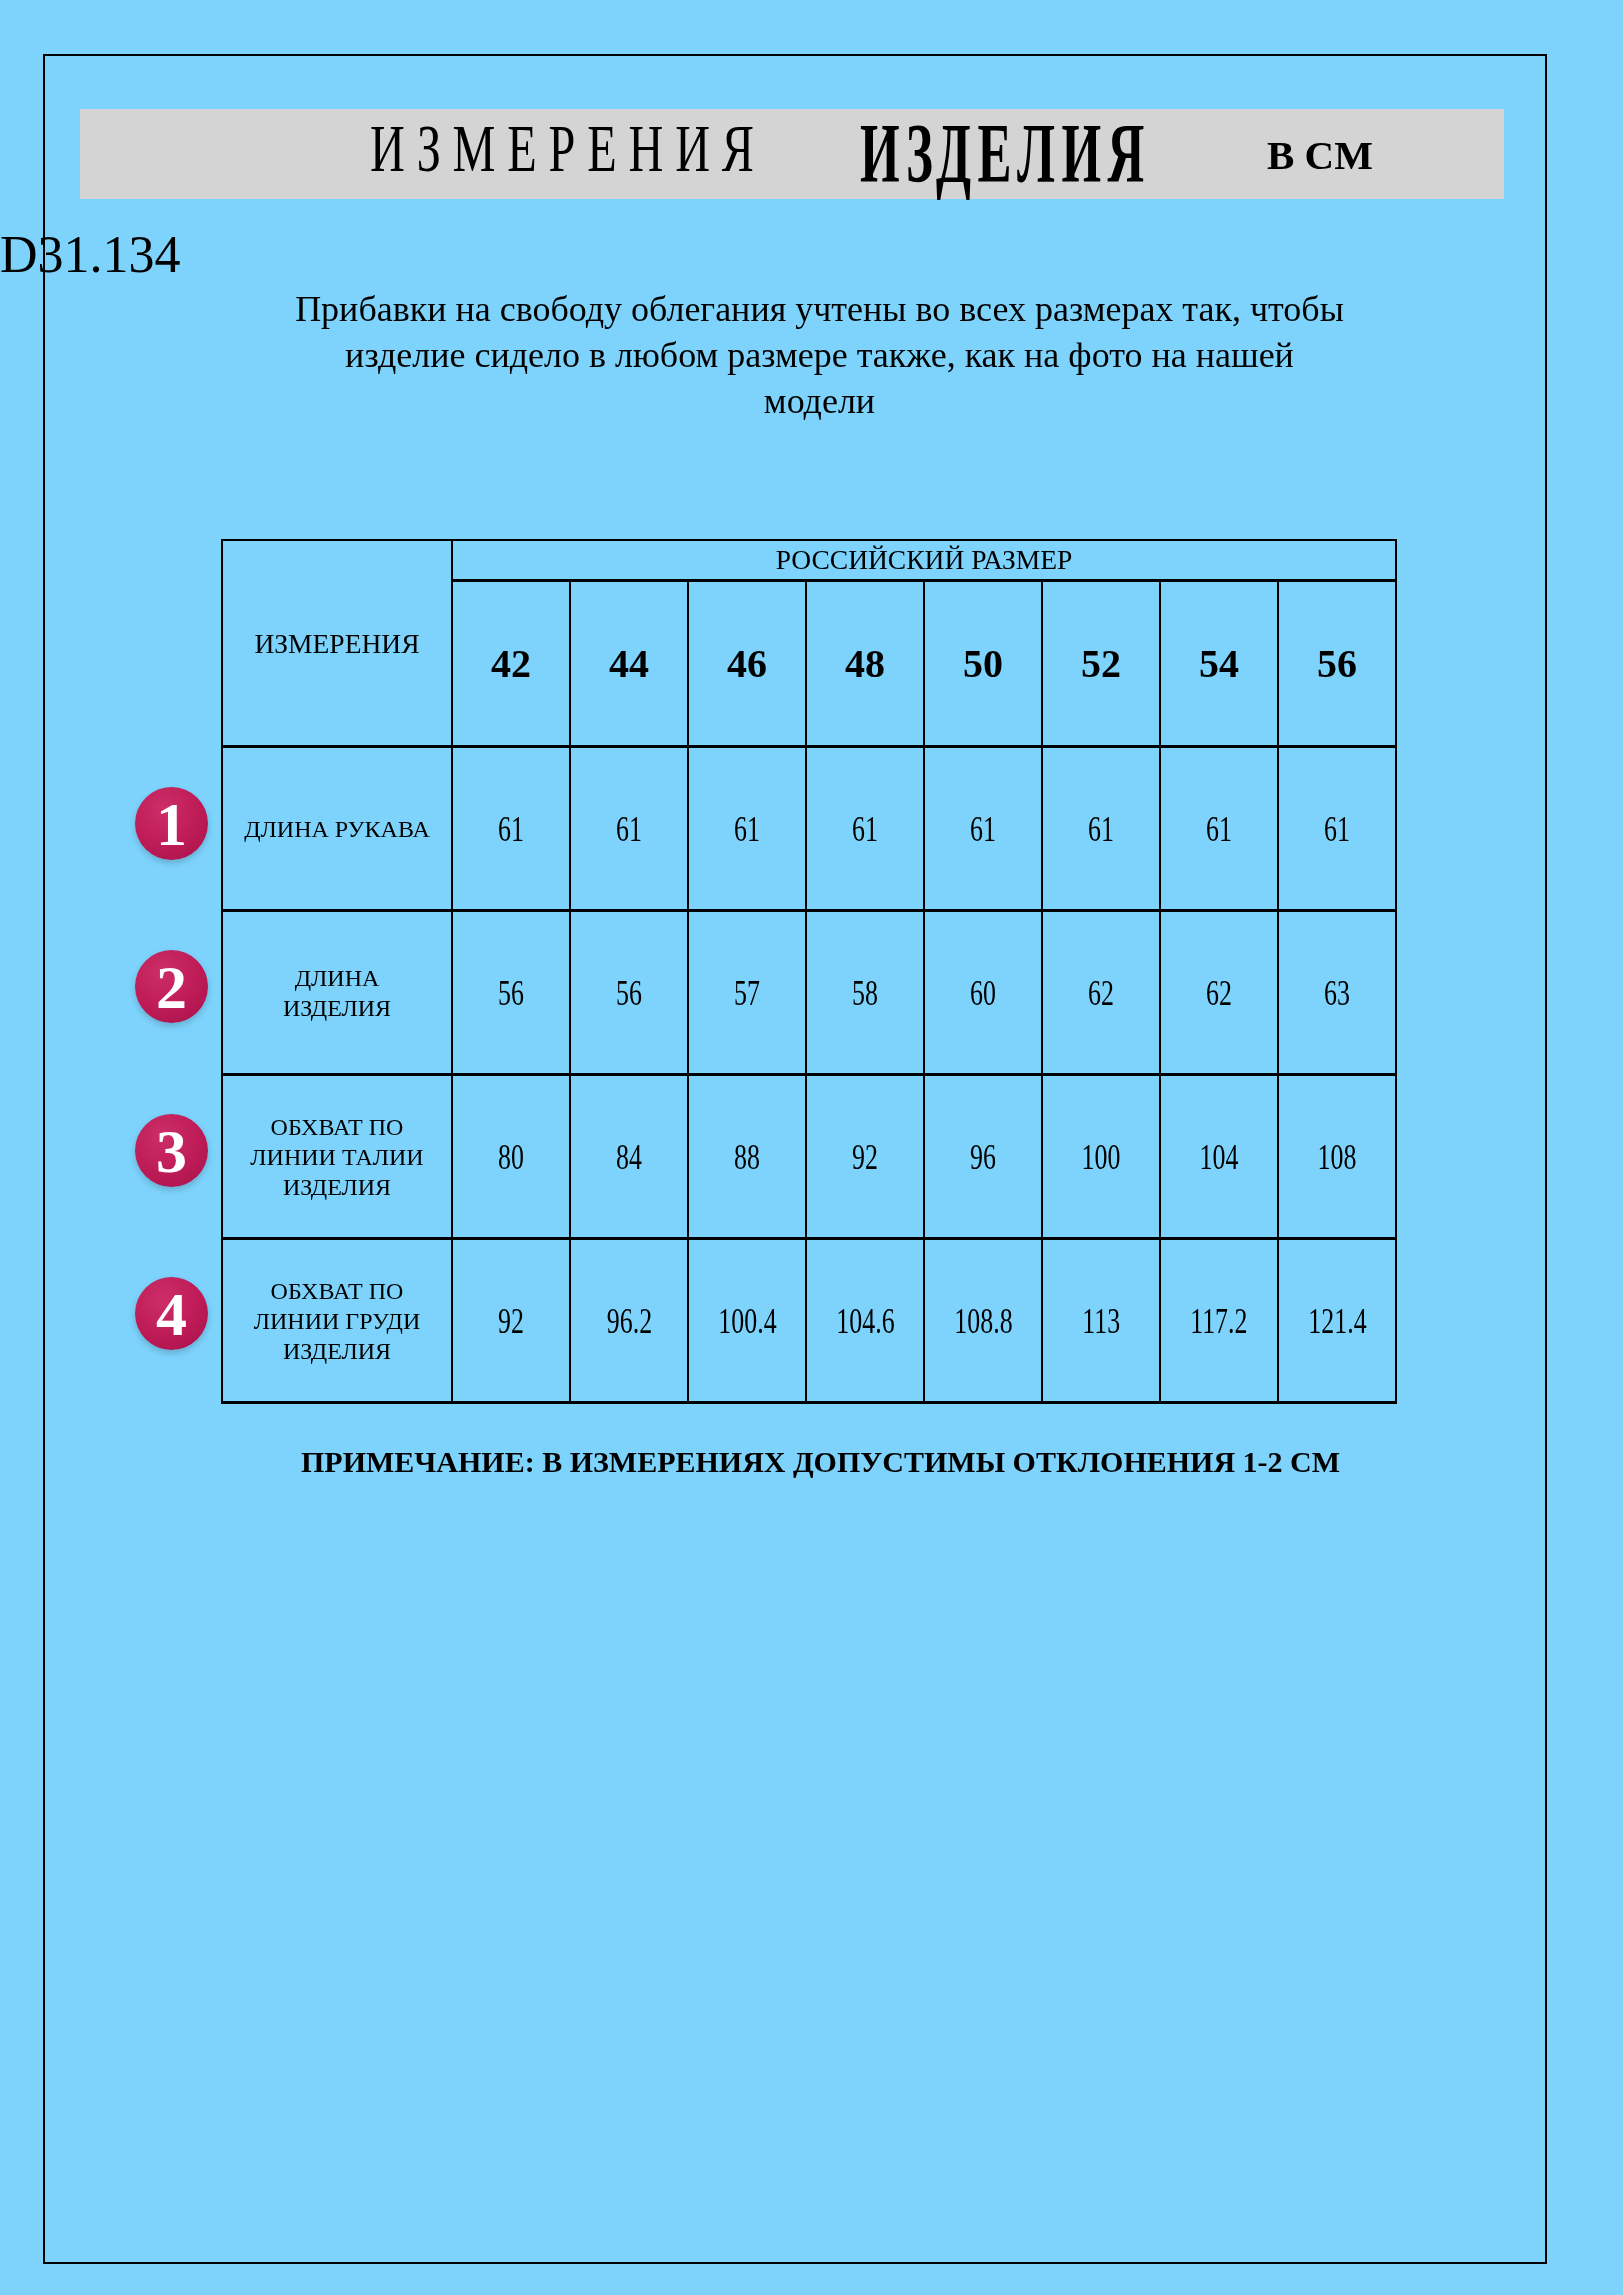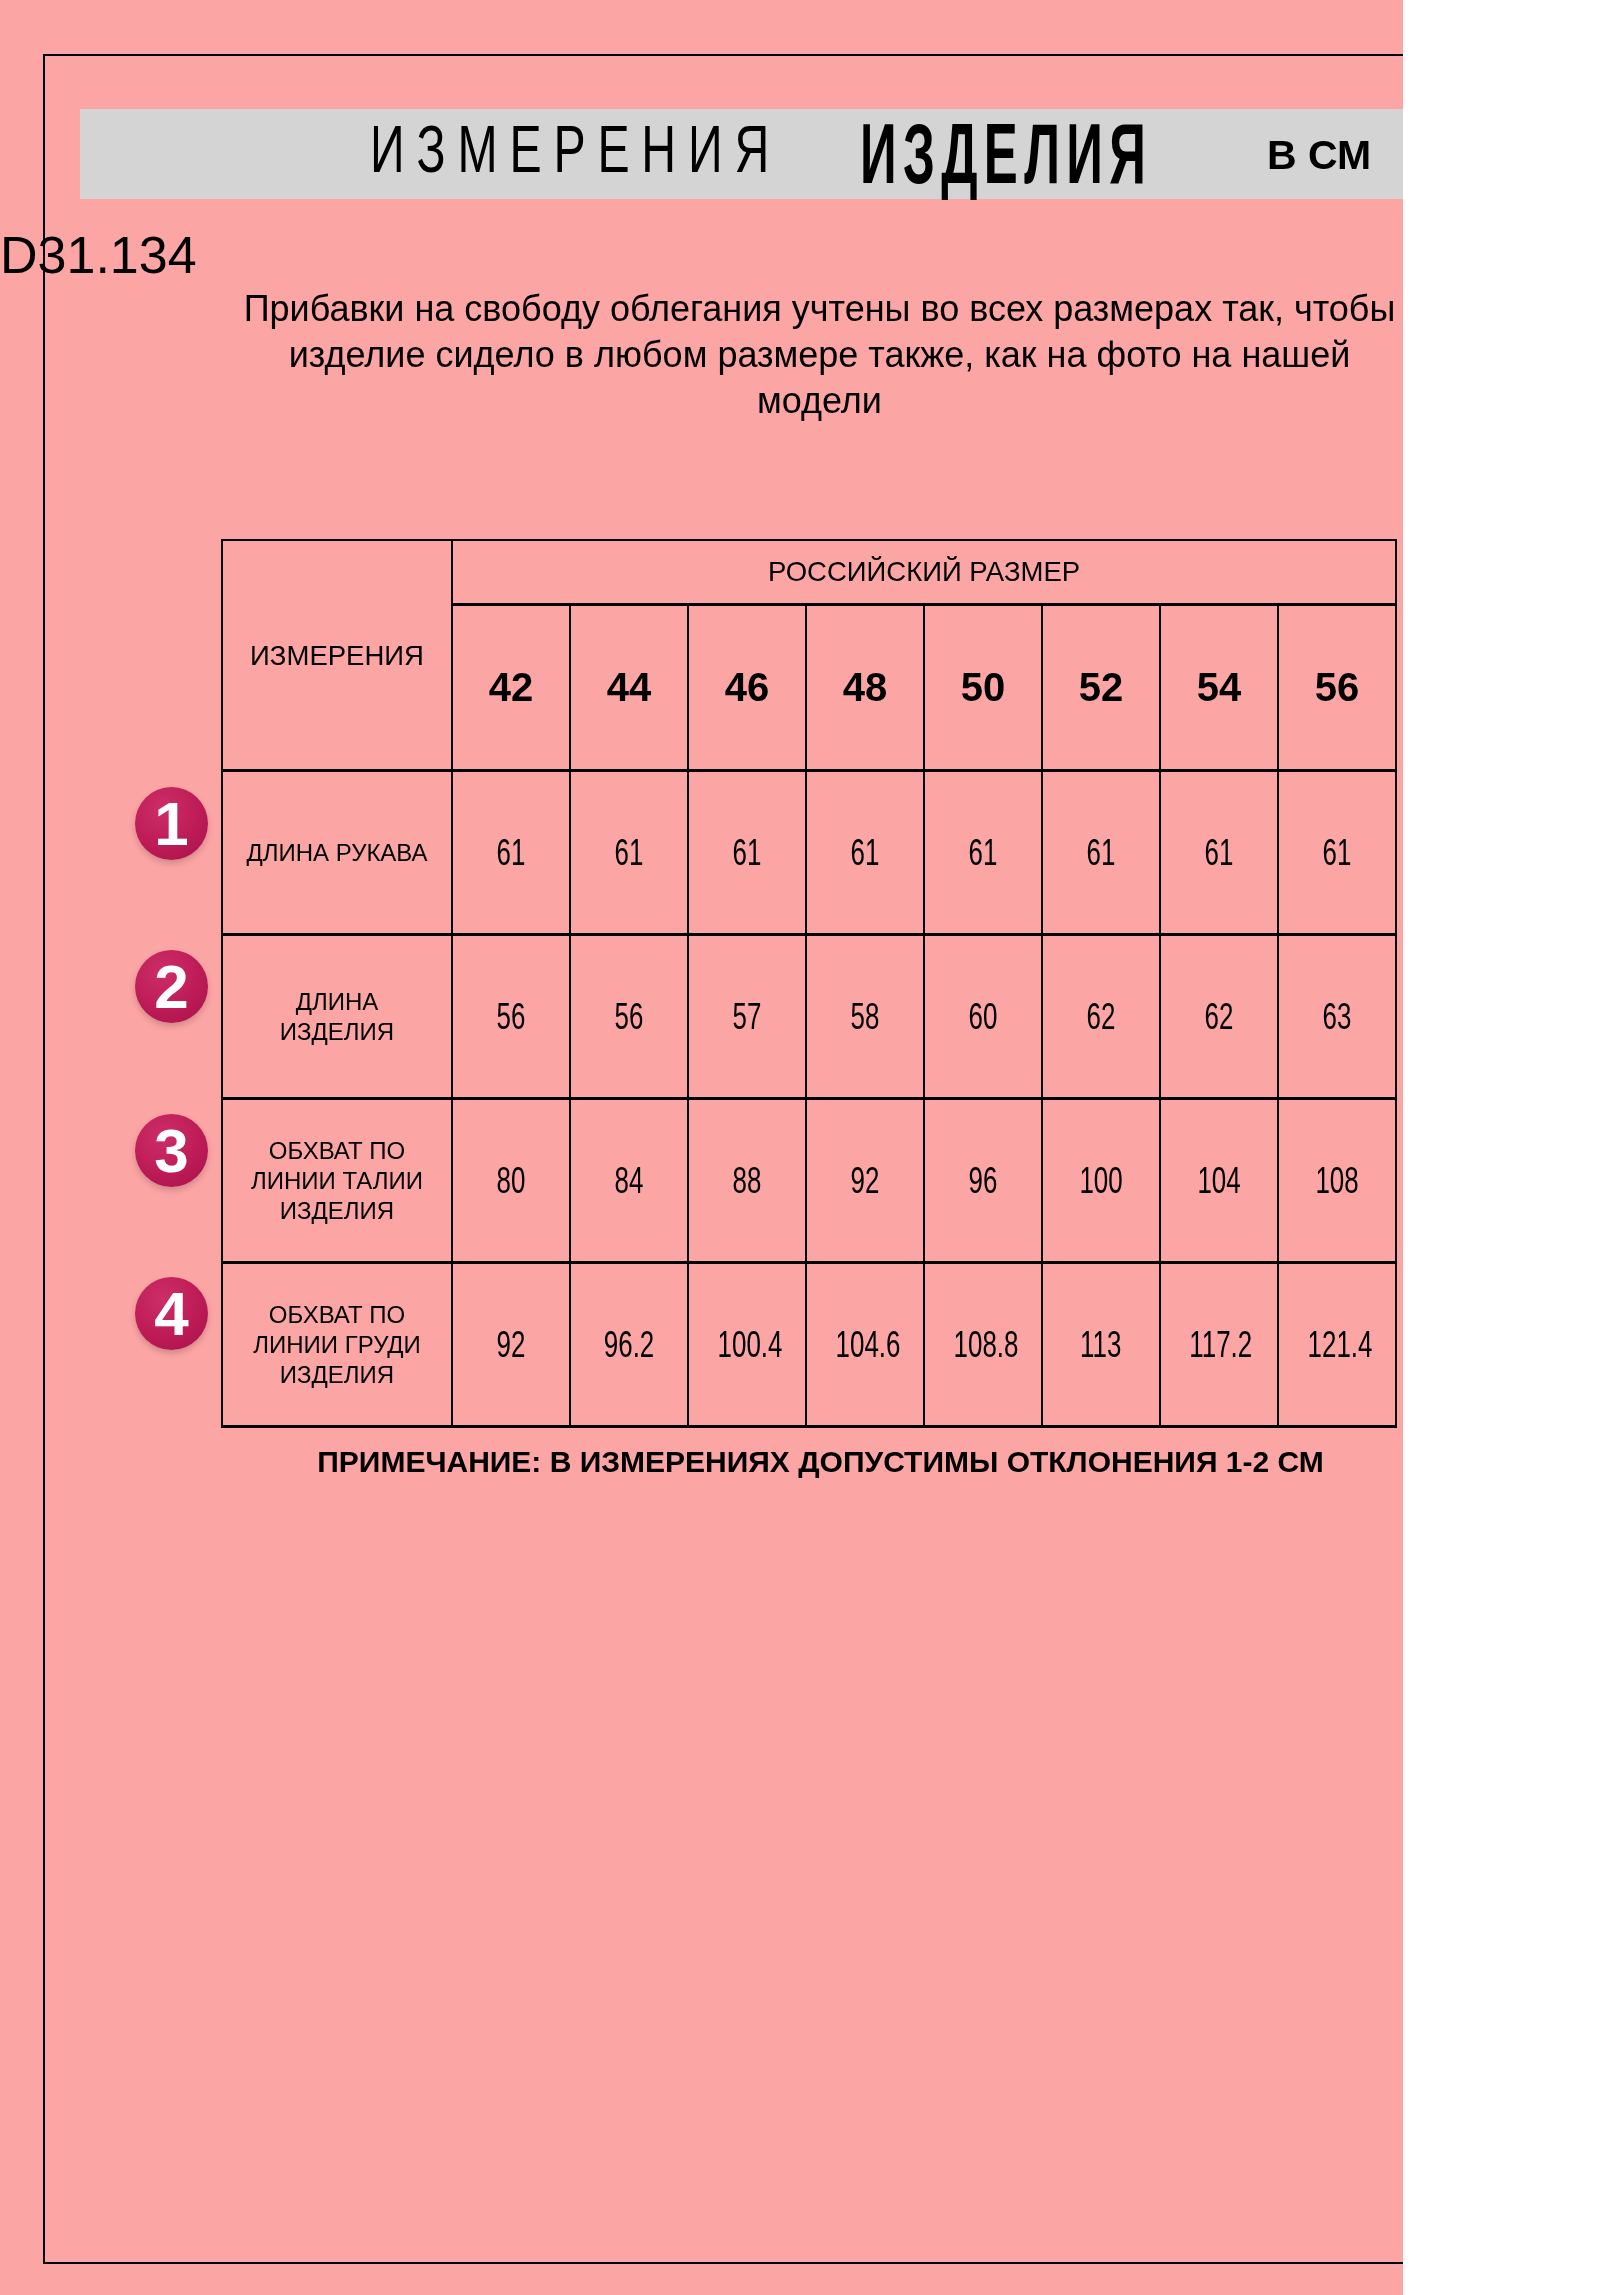--- a/index.html
+++ b/index.html
@@ -1,17 +1,17 @@
 <!DOCTYPE html>
 <html style="font-size:10.5px"><head>
 <meta charset="utf-8">
 <style>
   html,body{margin:0;padding:0;background:#ffffff;}
   body{font-family:"Liberation Sans",sans-serif;color:#000;}
-  #page{position:relative;width:1403px;height:2295px;background:#fca5a5;overflow:hidden;}
+  #page{position:relative;width:1623px;height:2295px;background:#7dd3fc;overflow:hidden;font-family:Liberation Serif, serif;}
 
   
   .frame{position:absolute;left:43px;top:54px;width:1504px;height:2210px;
          border:2.6px solid #000;box-sizing:border-box;}
 
   
   .titlebar{position:absolute;left:80px;top:109px;width:1424px;height:90px;background:#d4d4d4;}
   .title-w1{position:absolute;left:370px;top:115px;font-size:67px;line-height:67px;font-weight:400;
             letter-spacing:16.4px;transform:scaleX(0.72);transform-origin:0 50%;white-space:nowrap;}
   .title-w2{position:absolute;left:860px;top:111px;font-size:85px;line-height:85px;font-weight:700;
@@ -21,21 +21,21 @@
 
   .model-code{position:absolute;left:0;top:229px;width:1623px;text-align:left;
               font-size:52px;line-height:52px;font-weight:400;}
   .descr{position:absolute;left:8px;top:286px;width:1623px;text-align:center;
          font-size:36px;line-height:46px;font-weight:400;}
 
   
   table.sizes{position:absolute;left:221px;top:539px;width:1172px;border-collapse:collapse;
               table-layout:fixed;}
   table.sizes td{border:solid #000;border-width:3.3px 2px;text-align:center;vertical-align:middle;
-                 padding:16px;overflow:hidden;}
+                 padding:4px;overflow:hidden;}
   tr.r-top td{border-top-width:2px;}
   td.corner{font-size:27.5px;line-height:33px;}
   td.size-group{font-size:27.5px;line-height:30px;}
   td.size-head{font-size:40px;font-weight:700;}
   td.row-label{font-size:24px;line-height:30px;padding-bottom:6.5px;}
   td.val{font-size:36px;padding-bottom:6.5px;margin-left:34px;}
   td.val span{display:inline-block;transform:scaleX(0.72);transform-origin:50% 50%;white-space:nowrap;}
 
   
   .badge{position:absolute;left:135px;width:73px;height:73px;border-radius:50%;

